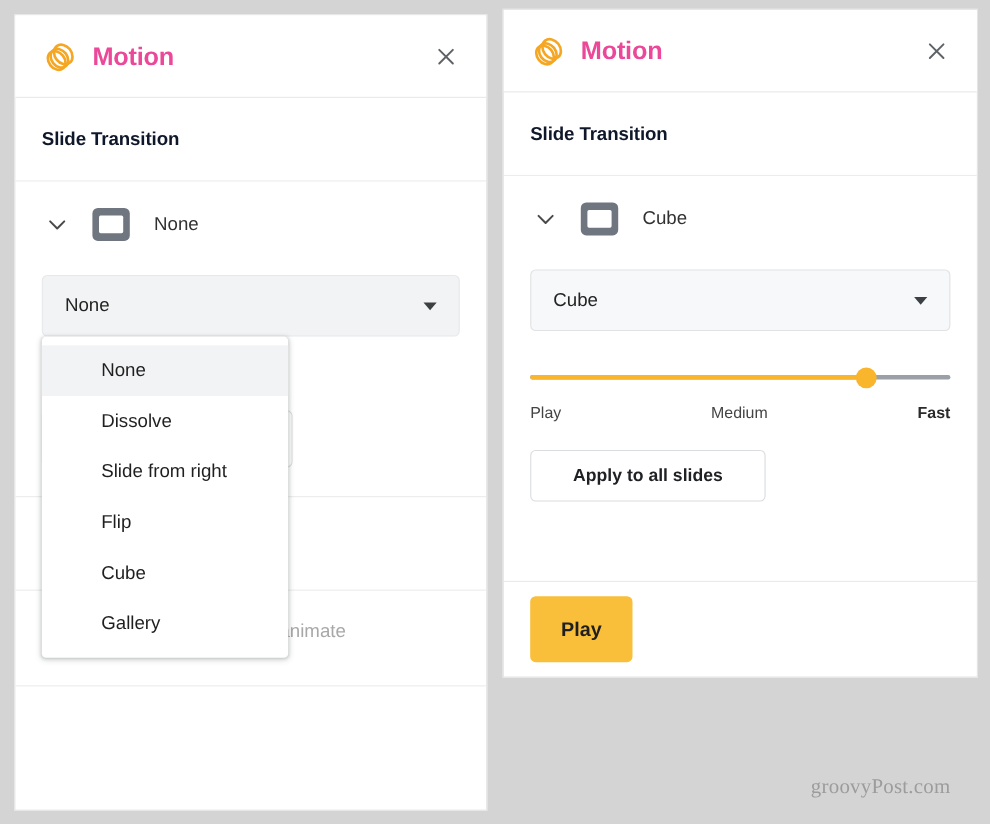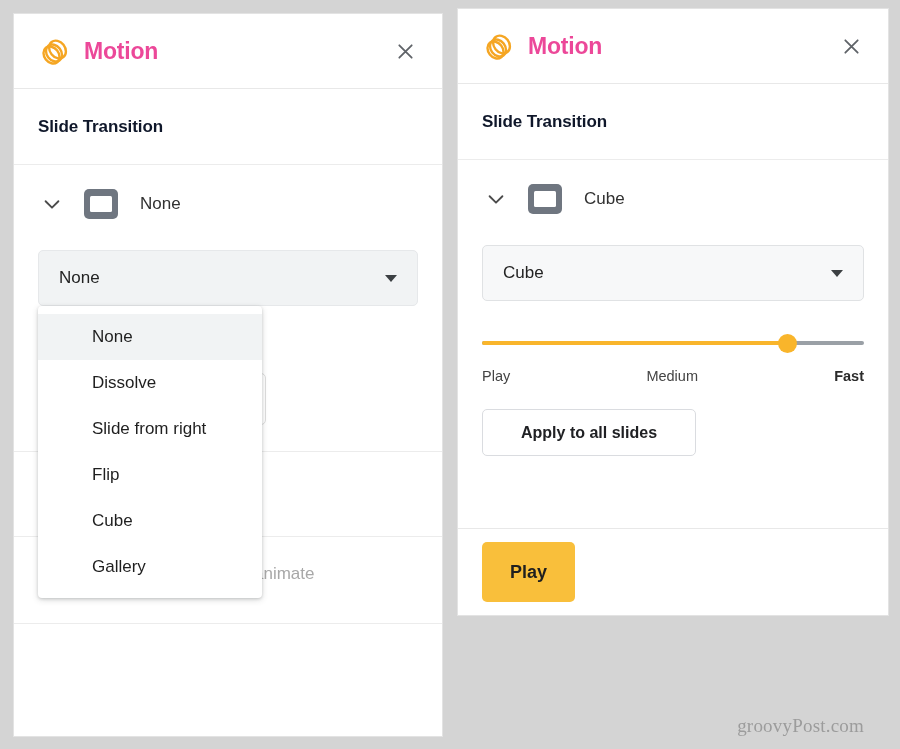--- a/index.html
+++ b/index.html
@@ -278,21 +278,21 @@
     font-family: "Liberation Sans", sans-serif;
     cursor: pointer;
     display: inline-flex;
     align-items: center;
   }
 
   
   .watermark {
     position: absolute;
     right: 36px;
-    bottom: 12px;
+    bottom: 22px;
     font-family: "Liberation Serif", serif;
     font-size: 19px;
     color: #9c9c9c;
     letter-spacing: .2px;
   }
 </style>
 </head>
 <body>
 
 <div class="stage">

